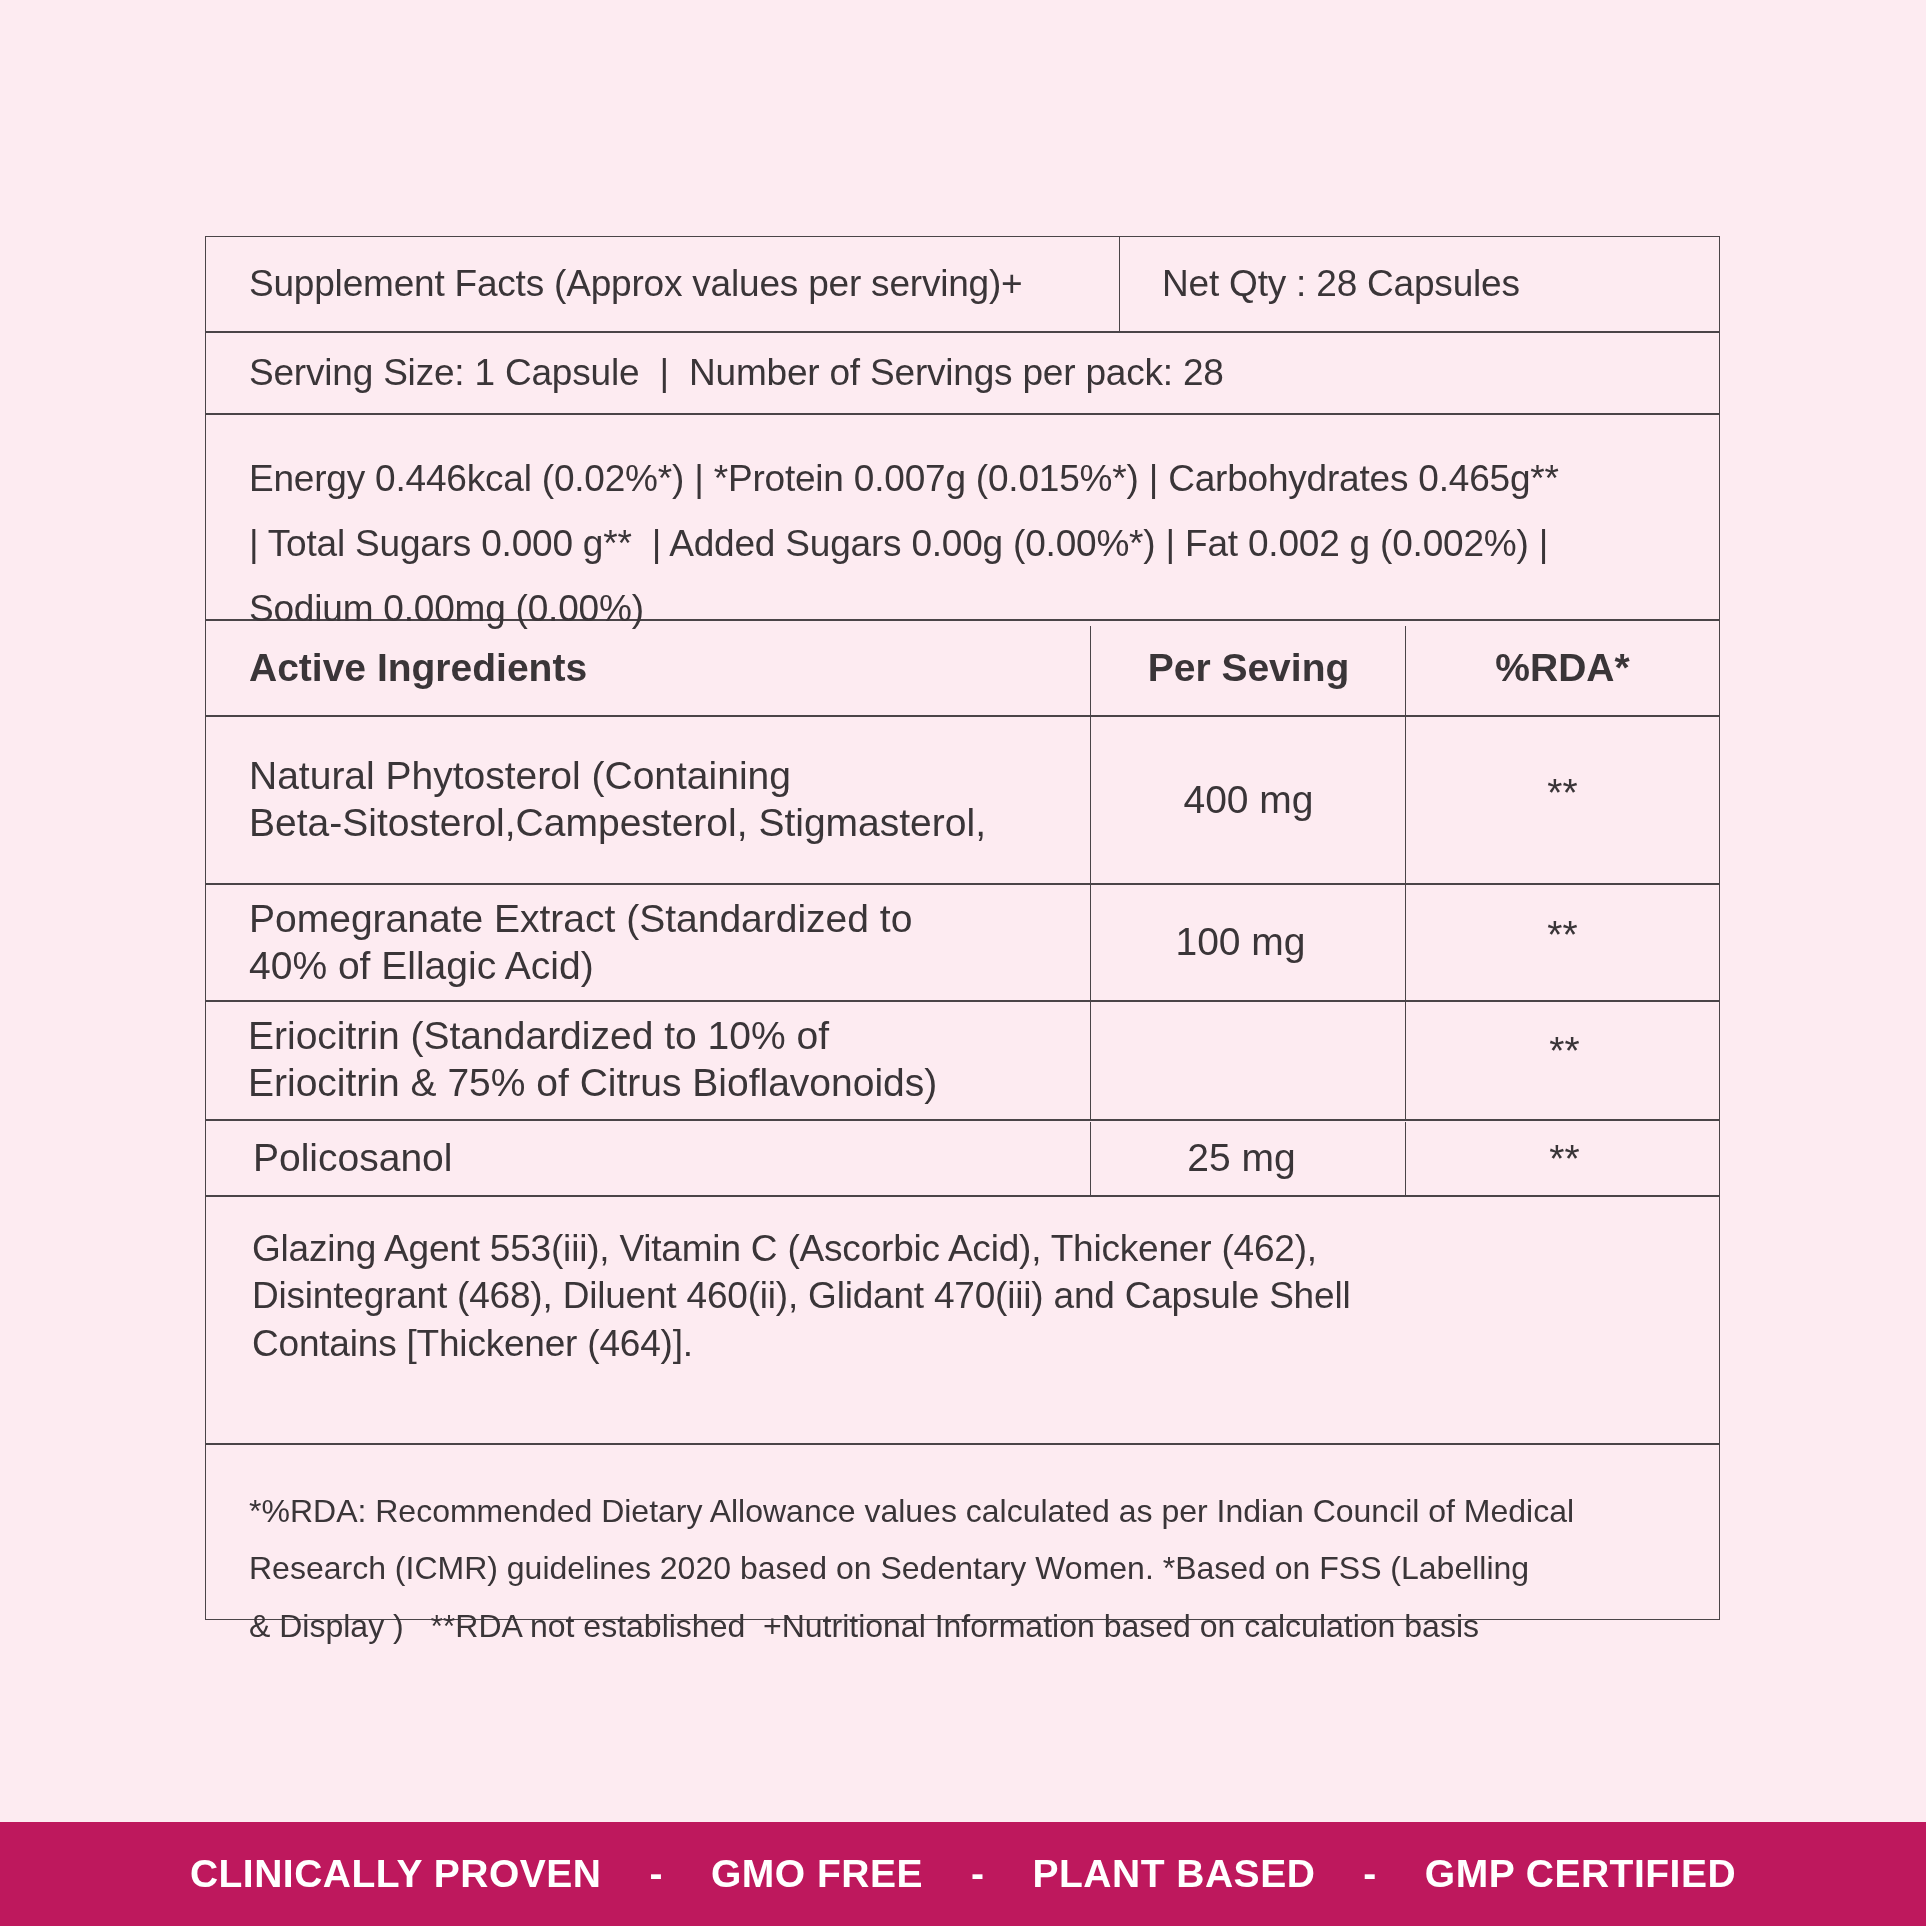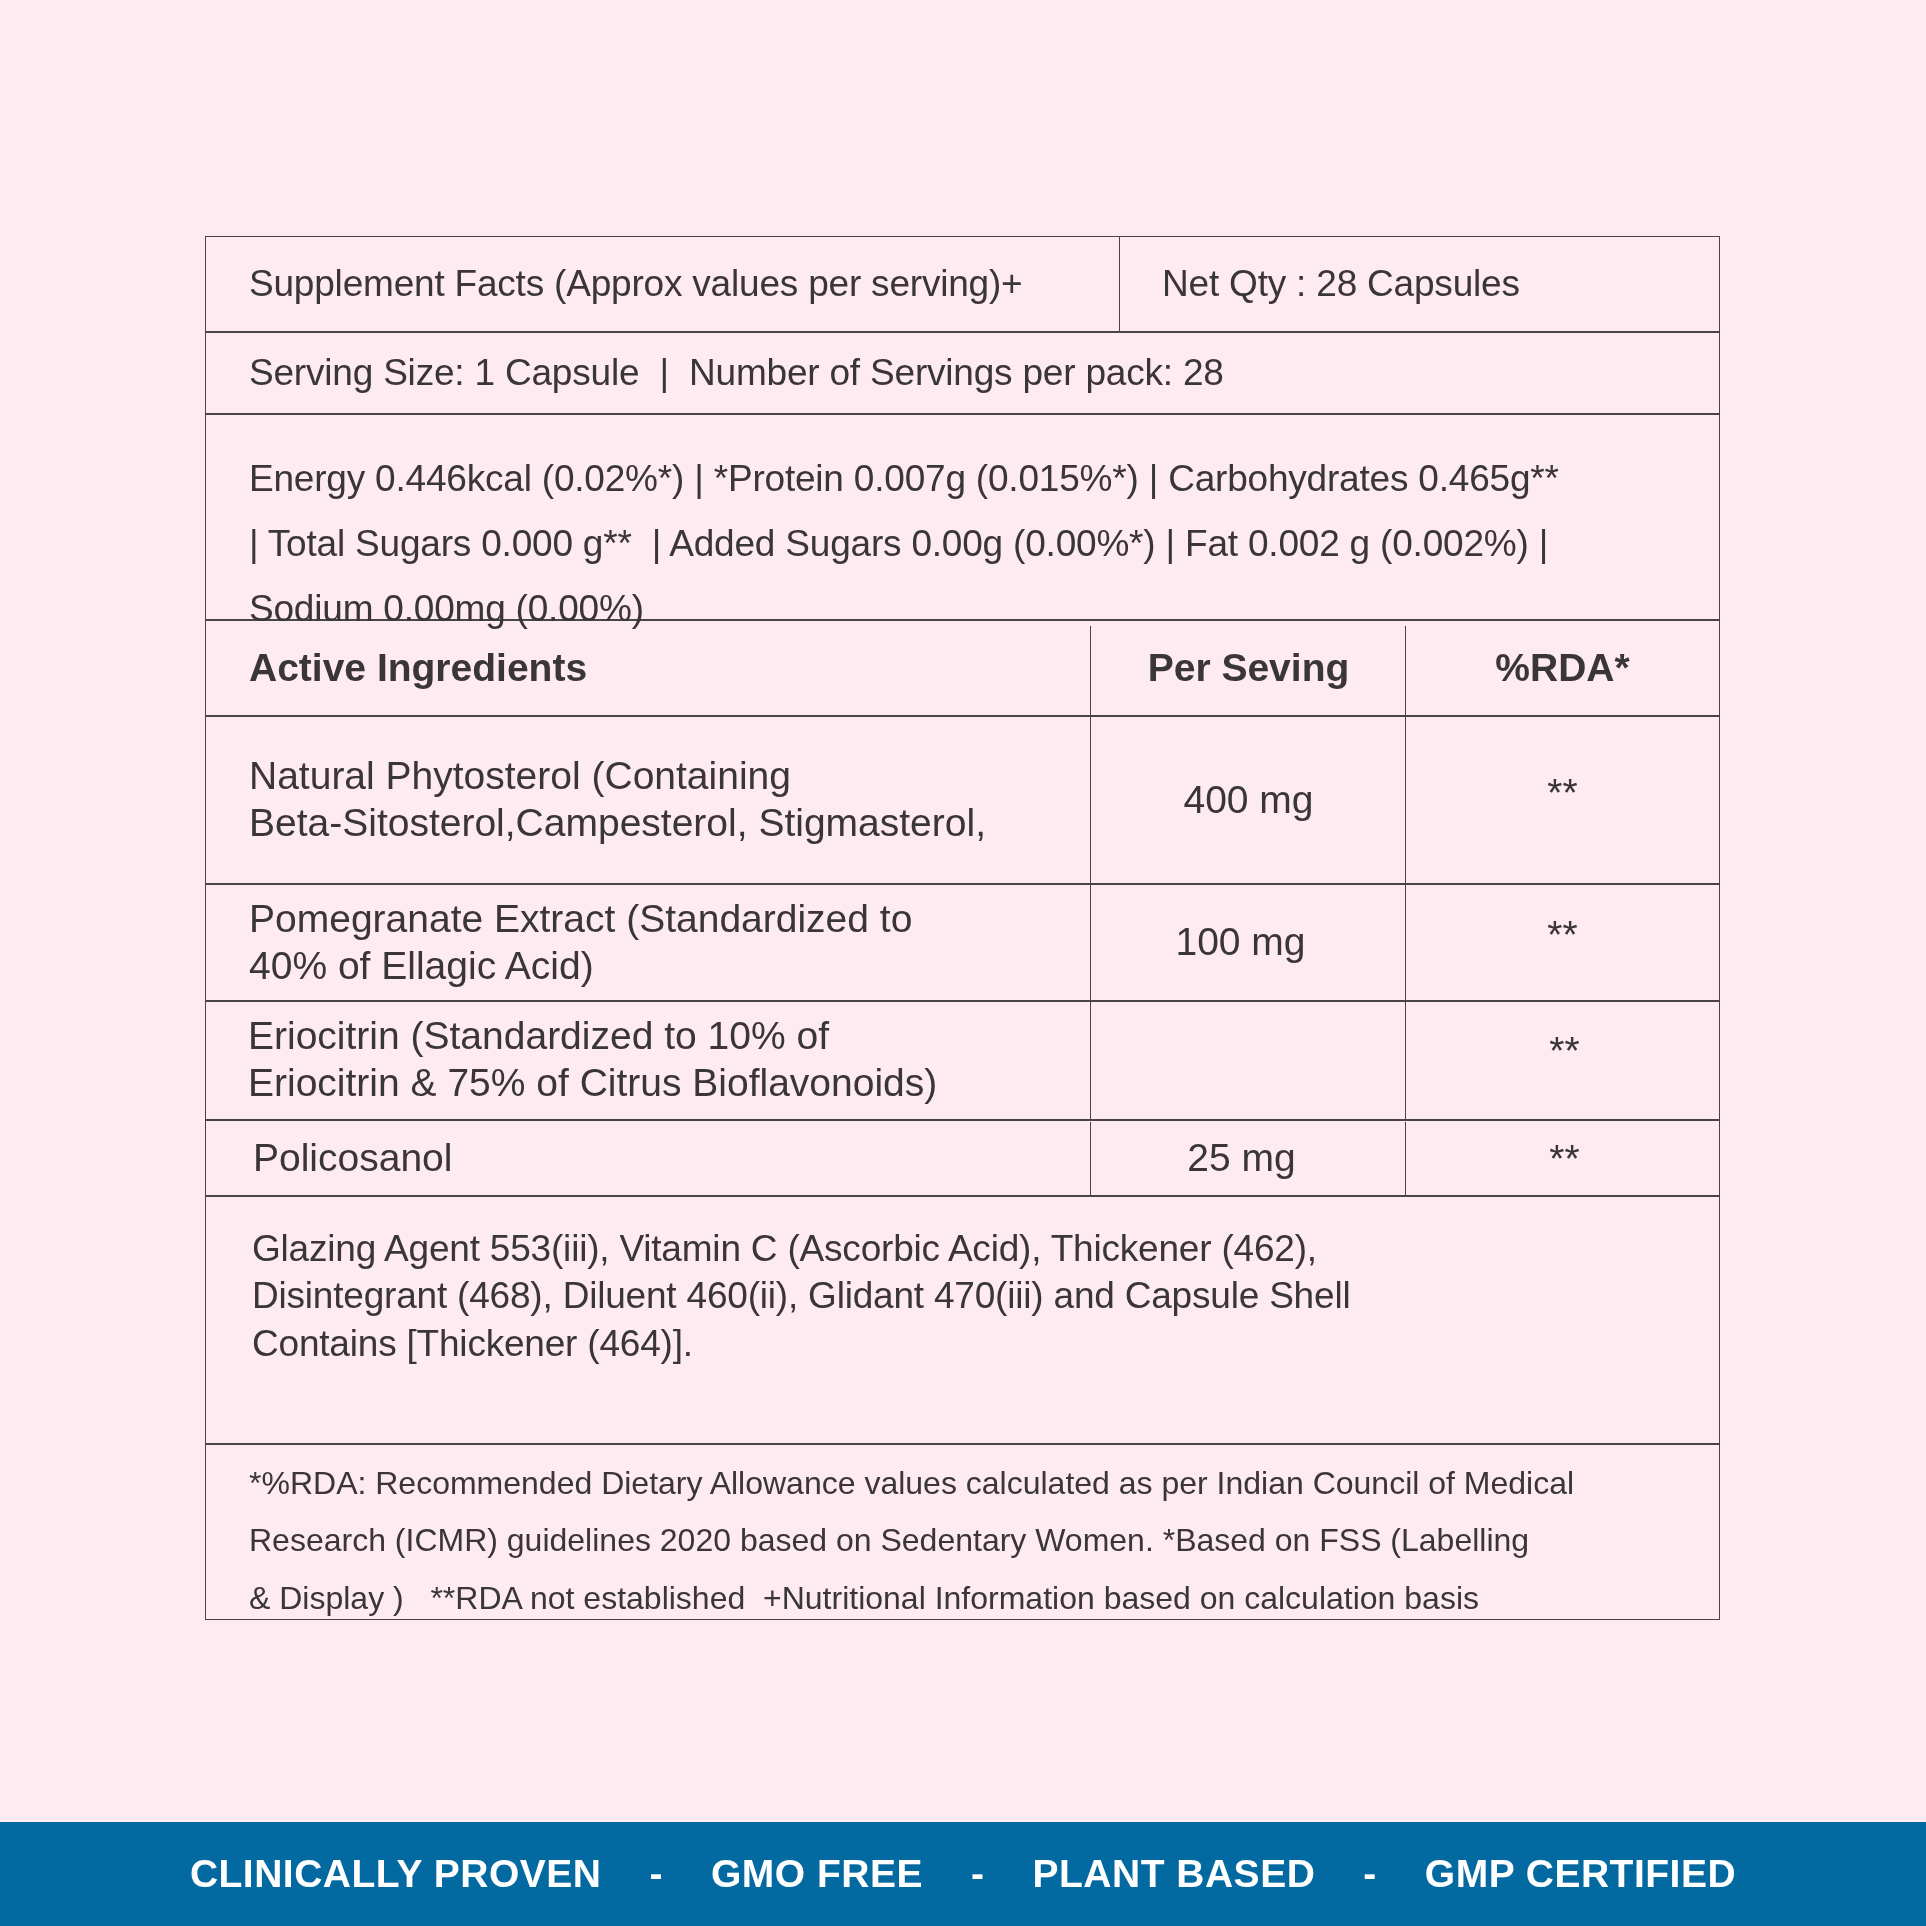--- a/index.html
+++ b/index.html
@@ -20,21 +20,21 @@
   .txt { font-size: 37px; line-height: 1.28; letter-spacing: -0.2px; }
   .txt-lg { font-size: 39px; line-height: 1.2; }
   .bold { font-weight: bold; }
   .small { font-size: 32px; line-height: 1.23; }
   .flex-center { display: flex; align-items: center; }
   .center { justify-content: center; text-align: center; }
   .pad { padding-left: 43px; }
 
   .banner {
     position: absolute; left: 0; top: 1822px; width: 1926px; height: 104px;
-    background: #0369a1; display: flex; align-items: center; justify-content: center;
+    background: #be185d; display: flex; align-items: center; justify-content: center;
     color: #ffffff; font-weight: bold; font-size: 39px; letter-spacing: 0.5px;
   }
   .banner .item { white-space: nowrap; }
   .banner .sep { margin: 0 48px; }
 </style>
 </head>
 <body>
 
 <div class="panel">
 
@@ -140,21 +140,21 @@
 
   <div class="row" style="top:959px; height:249px;">
     <div class="cell" style="left:0; right:0; padding-left:46px; padding-top:29px;">
       <div class="txt">Glazing Agent 553(iii), Vitamin C (Ascorbic Acid), Thickener (462),</div>
       <div class="txt">Disintegrant (468), Diluent 460(ii), Glidant 470(iii) and Capsule Shell</div>
       <div class="txt">Contains [Thickener (464)].</div>
     </div>
   </div>
 
   <div class="row last" style="top:1209px; height:176px;">
-    <div class="cell" style="left:0; right:0; padding-left:43px; white-space:pre;">
+    <div class="cell" style="left:0; right:0; padding-left:43px; padding-top:28px; white-space:pre;">
       <div class="small">*%RDA: Recommended Dietary Allowance values calculated as per Indian Council of Medical</div>
       <div class="small">Research (ICMR) guidelines 2020 based on Sedentary Women. *Based on FSS (Labelling</div>
       <div class="small">&amp; Display )   **RDA not established  +Nutritional Information based on calculation basis</div>
     </div>
   </div>
 
 </div>
 
 <div class="banner">
   <span class="item">CLINICALLY PROVEN</span>

